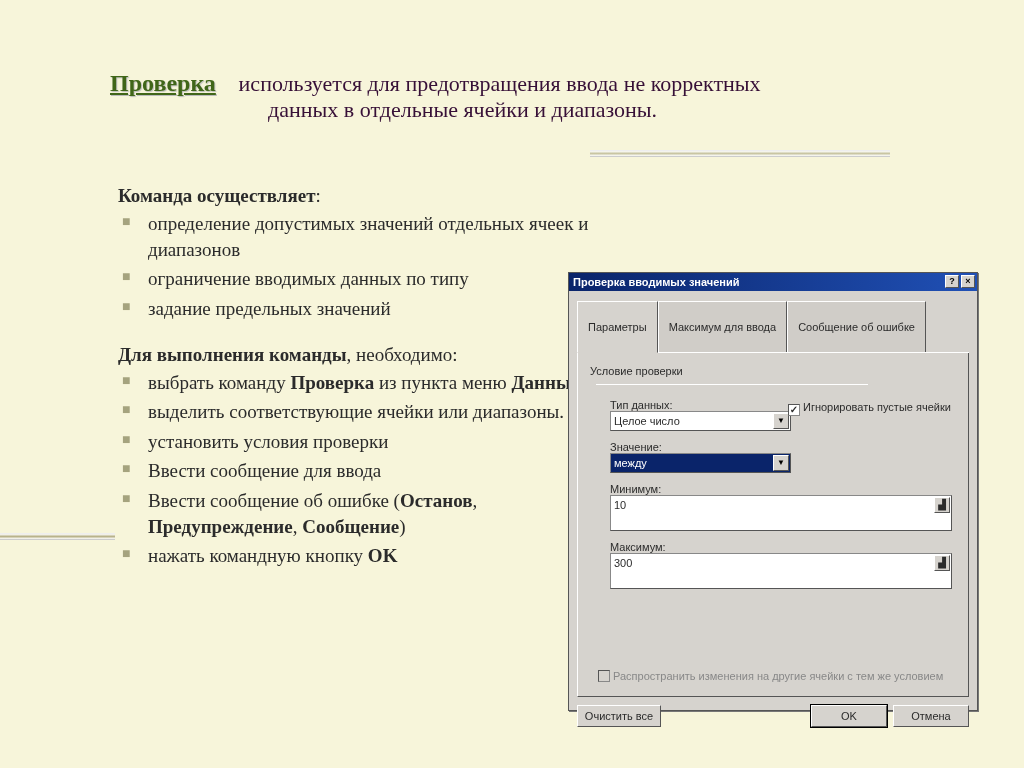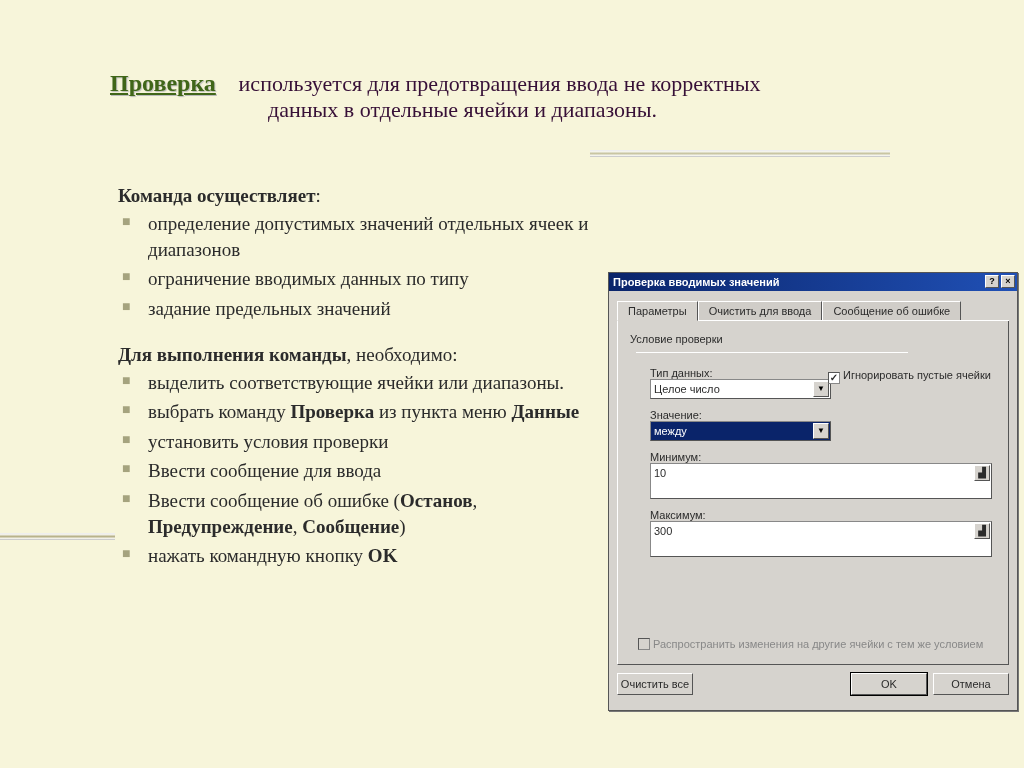--- a/index.html
+++ b/index.html
@@ -81,21 +81,21 @@
     position: absolute;
     left: 0;
     top: 2px;
     color: #a5a37e;
     font-size: 14px;
   }
 
   
   .dialog {
     position: absolute;
-    left: 608px;
+    left: 568px;
     top: 272px;
     width: 410px;
     height: 439px;
     background: #d6d3ce;
     border: 1px solid #555;
     box-shadow: 1px 1px 0 #777;
     font-family: Tahoma, Arial, sans-serif;
     font-size: 11px;
   }
   .titlebar {
@@ -127,21 +127,21 @@
 
   .tabrow {
     margin: 10px 8px 0 8px;
     display: flex;
     border-bottom: 1px solid #fff;
   }
   .tab {
     background: #d6d3ce;
     border: 1px solid #888;
     border-bottom: none;
-    padding: 3px 10px;
+    padding: 19px 10px;
     font-size: 11px;
     margin-right: 0px;
     position: relative;
   }
   .tab.active {
     border: 1px solid #fff;
     border-right-color: #555;
     border-bottom: 1px solid #d6d3ce;
     margin-bottom: -1px;
     z-index: 2;
@@ -306,45 +306,45 @@
   <ul class="bullets">
     <li> определение допустимых значений отдельных ячеек и   диапазонов</li>
     <li>ограничение вводимых данных по типу</li>
     <li>задание предельных значений</li>
   </ul>
 
   <div>
     <span class="bold">Для выполнения команды</span><span>, необходимо:</span>
   </div>
   <ul class="bullets">
-    <li>выделить соответствующие ячейки или диапазоны.</li>
     <li>
       <span>выбрать команду </span><span class="bold">Проверка</span><span> из пункта меню </span><span class="bold">Данные</span>
     </li>
+    <li>выделить соответствующие ячейки или диапазоны.</li>
     <li>установить условия проверки</li>
     <li>Ввести сообщение для ввода</li>
     <li>
       <span>Ввести сообщение об ошибке (</span><span class="bold">Останов</span><span>, </span><span class="bold">Предупреждение</span><span>, </span><span class="bold">Сообщение</span><span>)</span>
     </li>
     <li>
       <span>нажать командную кнопку </span><span class="bold">OK</span>
     </li>
   </ul>
 </div>
 
 <div class="dialog">
   <div class="titlebar">
     <span>Проверка вводимых значений</span>
     <span class="win-btn win-help">?</span>
     <span class="win-btn win-close">×</span>
   </div>
 
   <div class="tabrow">
     <div class="tab active">Параметры</div>
-    <div class="tab inactive">Очистить для ввода</div>
+    <div class="tab inactive">Максимум для ввода</div>
     <div class="tab inactive">Сообщение об ошибке</div>
   </div>
 
   <div class="tab-panel">
     <div class="group-hdr">
       <span>Условие проверки</span><span class="line"></span>
     </div>
 
     <div class="form-row">
       <div class="dlabel">Тип данных:</div>
@@ -381,19 +381,19 @@
         <span class="ref-btn">▟</span>
       </div>
     </div>
 
     <div class="disabled-check">
       <span class="check-box"></span><span>Распространить изменения на другие ячейки с тем же условием</span>
     </div>
   </div>
 
   <div class="dialog-buttons">
-    <div class="dlg-btn" style="width:76px;">Очистить все</div>
+    <div class="dlg-btn" style="width:84px;">Очистить все</div>
     <div class="dlg-btn-group">
       <div class="dlg-btn ok-btn">OK</div>
       <div class="dlg-btn">Отмена</div>
     </div>
   </div>
 </div>
 
 </body></html>

